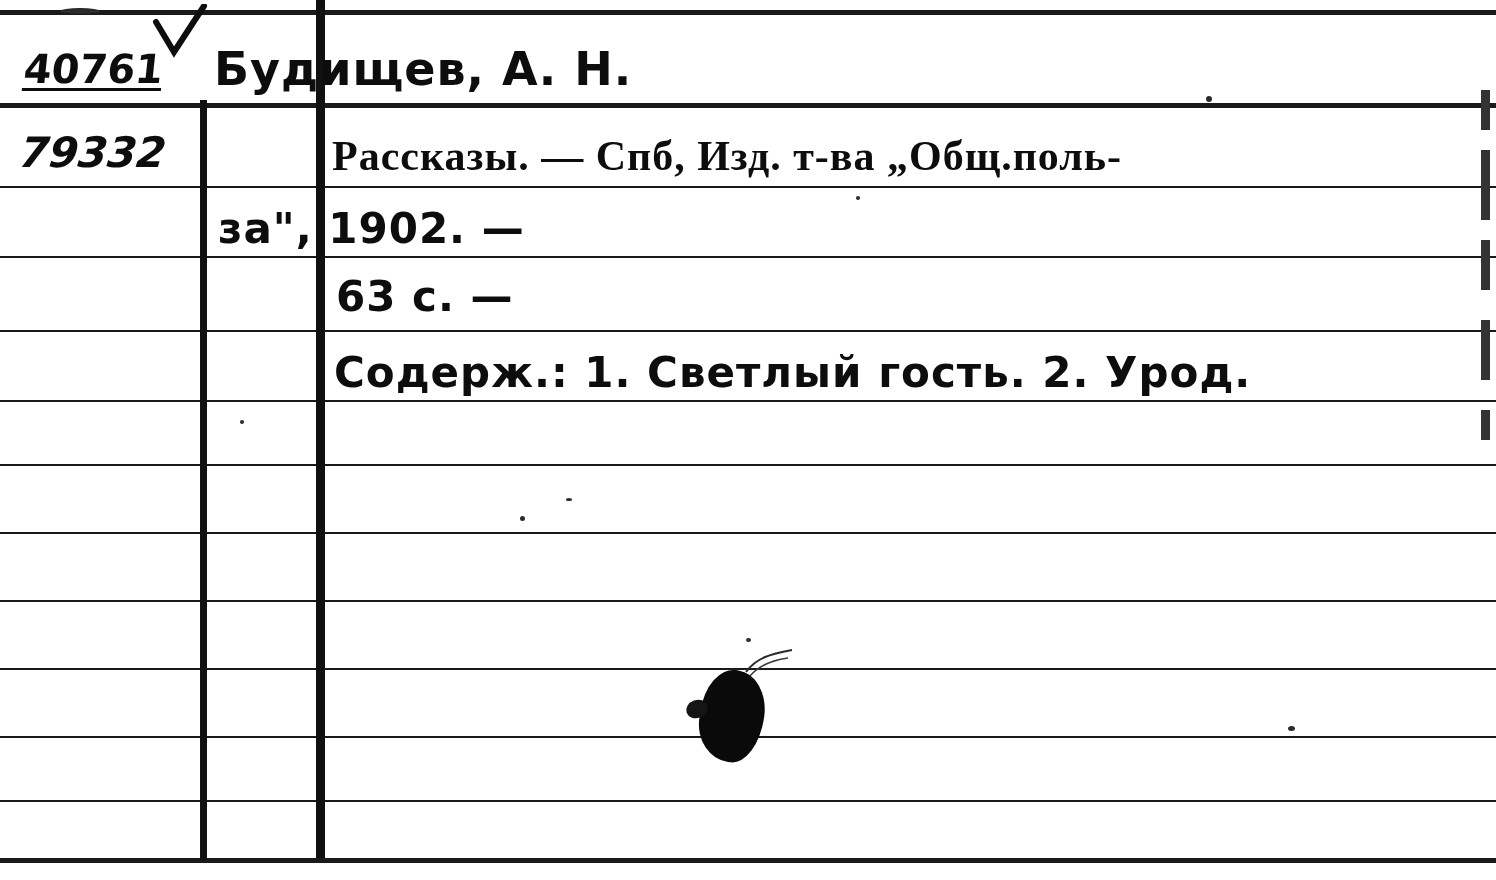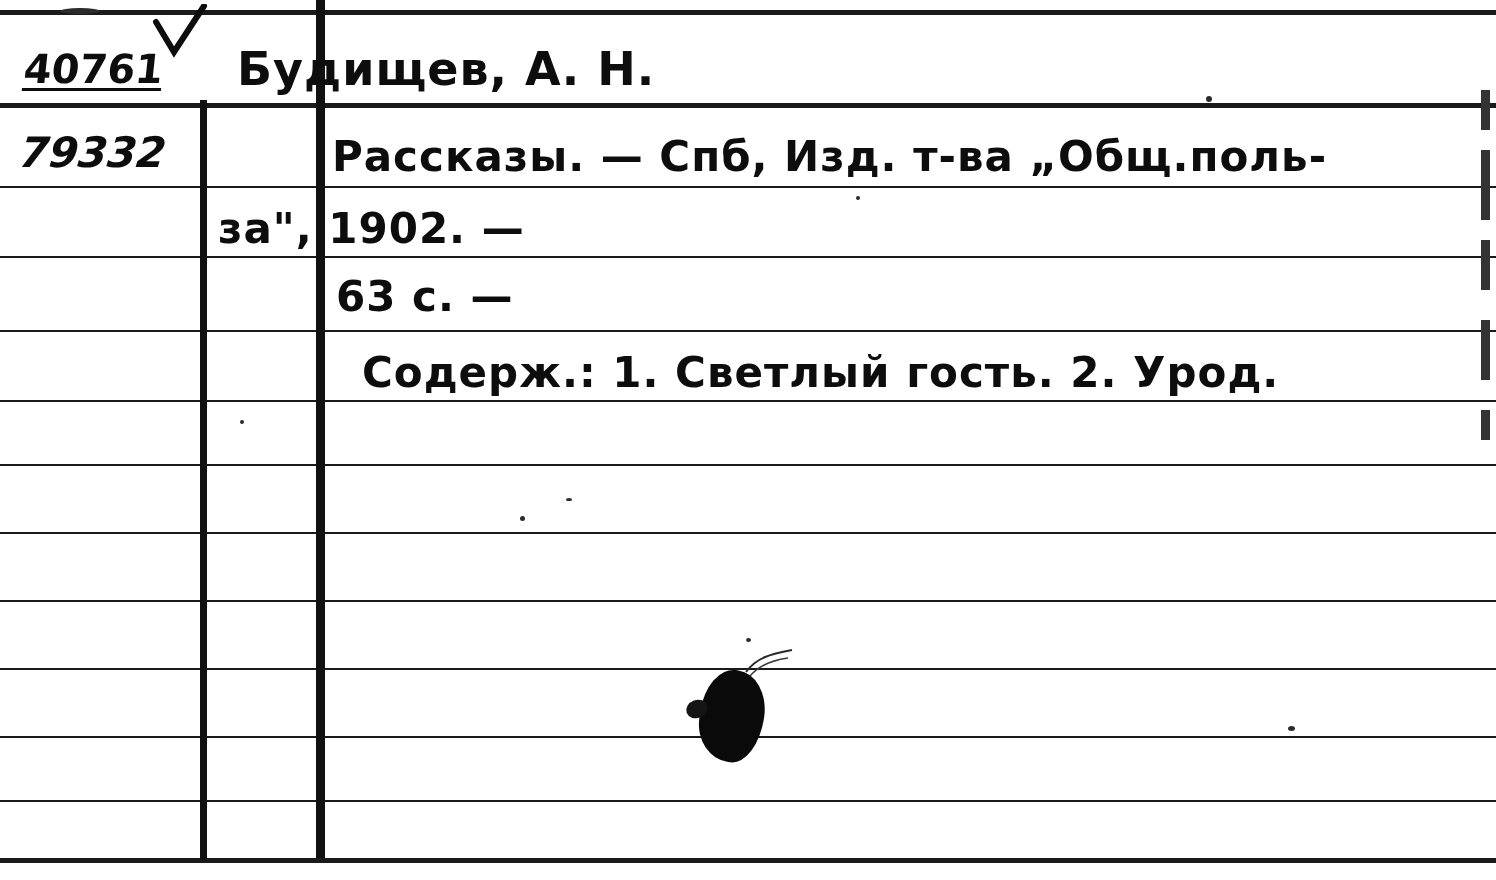--- a/index.html
+++ b/index.html
@@ -59,42 +59,41 @@
     left: 20px;
     top: 128px;
     font-size: 42px;
     letter-spacing: 0px;
     font-style: italic;
   }
   #author {
     left: 214px;
     top: 42px;
     font-size: 46px;
-    margin-left: 23px;
   }
   #title-line {
     left: 332px;
     top: 132px;
     font-size: 42px;
+    font-family: Liberation Serif, serif;
   }
   #imprint-line {
     left: 218px;
     top: 204px;
     font-size: 42px;
   }
   #pages-line {
     left: 336px;
     top: 272px;
     font-size: 42px;
   }
   #contents-line {
     left: 334px;
     top: 348px;
     font-size: 42px;
-    margin-left: 28px;
   }
 
   
   #checkmark {
     position: absolute;
     left: 150px;
     top: 4px;
     width: 60px;
     height: 56px;
   }

